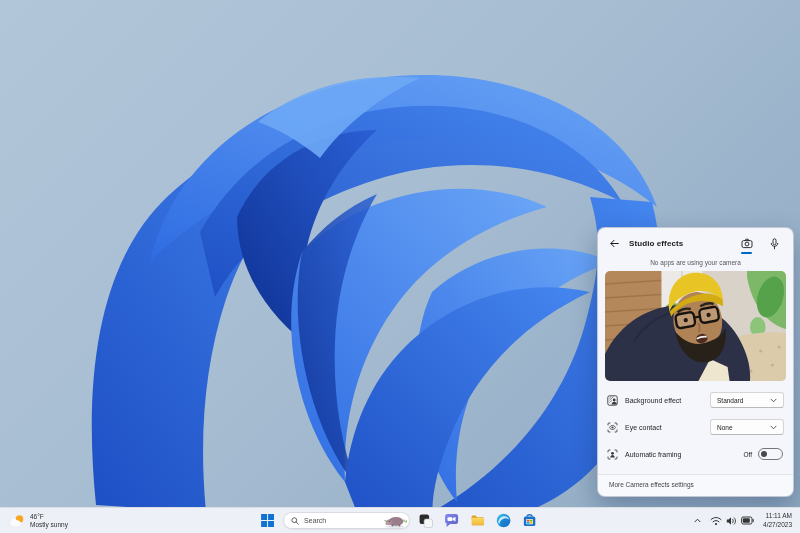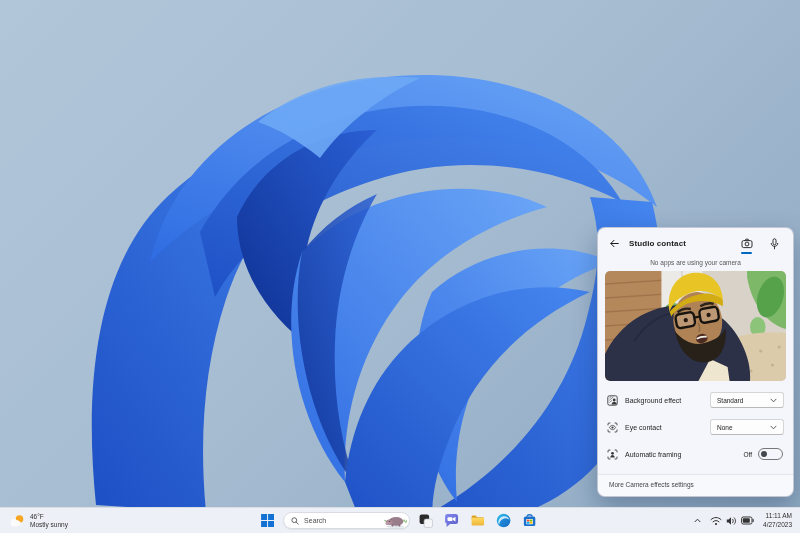--- a/index.html
+++ b/index.html
@@ -113,21 +113,21 @@
     <path d="M258 122 C300 87 360 72 420 78 C380 97 345 124 320 158 C298 140 276 128 258 122 Z" fill="#6ea9f6" opacity=".9"></path>
   </svg>
 
   <div class="panel">
     <div class="panel-header">
       <div class="icon-btn back-btn">
         <svg width="11" height="11" viewBox="0 0 11 11">
           <path d="M9.3 5.5 H2 M5 2.3 L1.8 5.5 L5 8.7" stroke="#1b1b1b" stroke-width="1" fill="none" stroke-linecap="round" stroke-linejoin="round"></path>
         </svg>
       </div>
-      <span class="panel-title">Studio contact</span>
+      <span class="panel-title">Studio effects</span>
       <span class="hspace"></span>
       <div class="icon-btn tab-btn active">
         <svg width="12" height="11" viewBox="0 0 12 11">
           <path d="M4 2.6 L4.9 1.2 H7.1 L8 2.6" stroke="#1b1b1b" stroke-width=".9" fill="none" stroke-linejoin="round"></path>
           <rect x="1" y="2.6" width="10" height="7" rx="1.6" stroke="#1b1b1b" stroke-width=".9" fill="none"></rect>
           <circle cx="6" cy="6" r="1.9" stroke="#1b1b1b" stroke-width=".9" fill="none"></circle>
         </svg>
       </div>
       <div class="icon-btn tab-btn">
         <svg width="11" height="12" viewBox="0 0 11 12">

